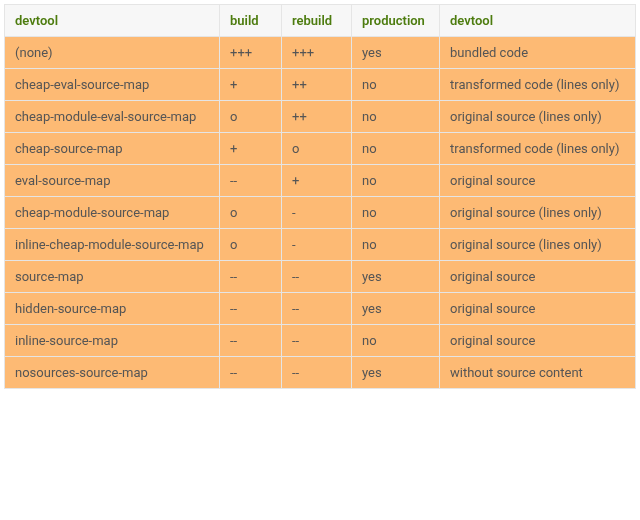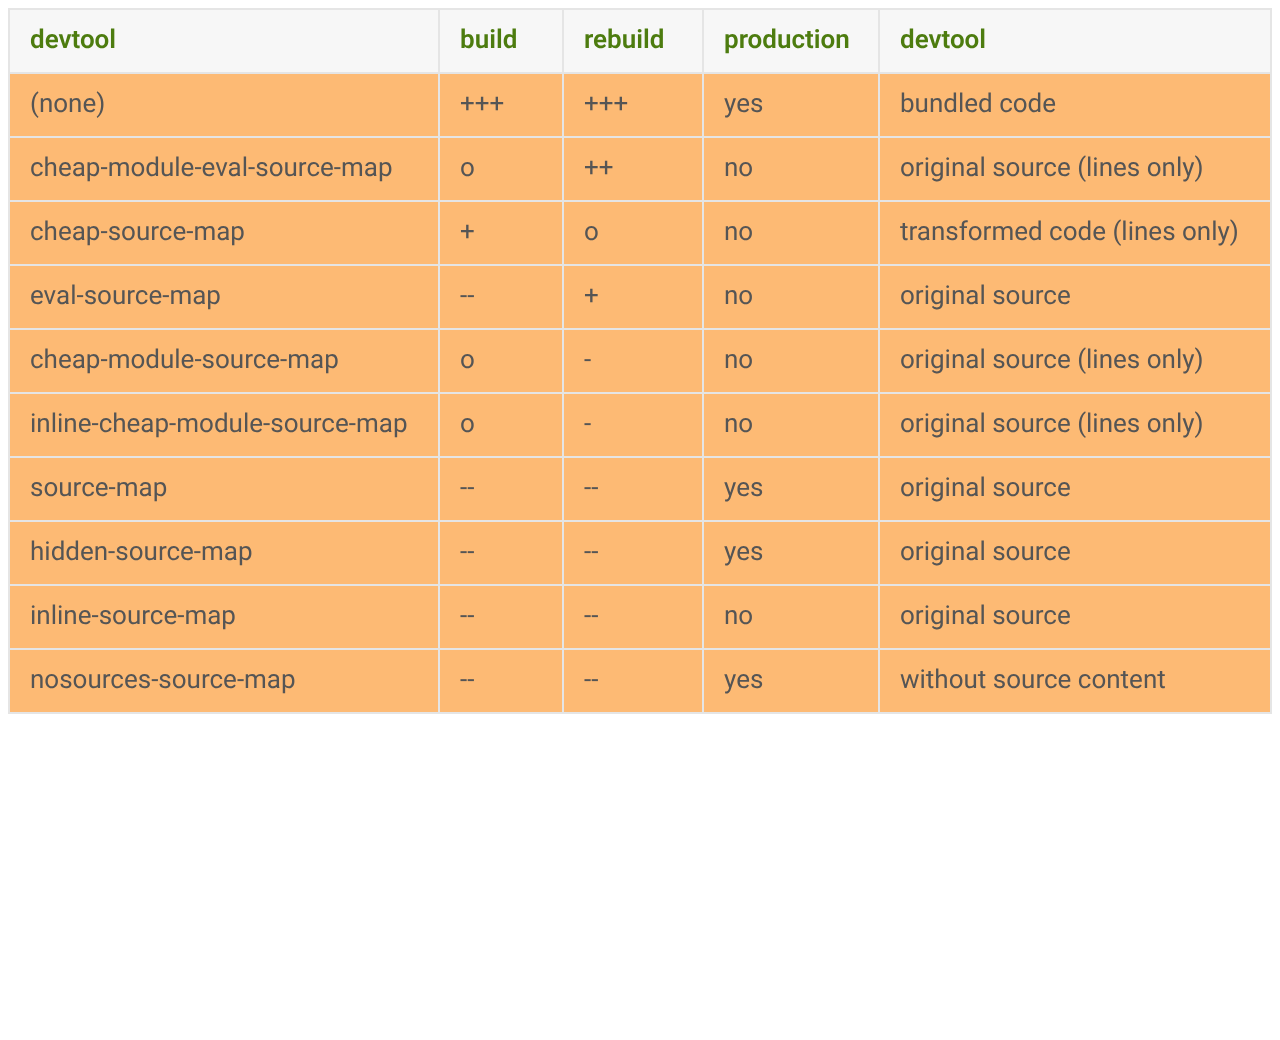--- a/index.html
+++ b/index.html
@@ -65,20 +65,27 @@
     </thead>
     <tbody id="tbody">
     <tr>
           <td>(none)</td>
           <td>+++</td>
           <td>+++</td>
           <td>yes</td>
           <td>bundled code</td>
         </tr>
         <tr>
+          <td>cheap-eval-source-map</td>
+          <td>+</td>
+          <td>++</td>
+          <td>no</td>
+          <td>transformed code (lines only)</td>
+        </tr>
+        <tr>
           <td>cheap-module-eval-source-map</td>
           <td>o</td>
           <td>++</td>
           <td>no</td>
           <td>original source (lines only)</td>
         </tr>
         <tr>
           <td>cheap-source-map</td>
           <td>+</td>
           <td>o</td>

